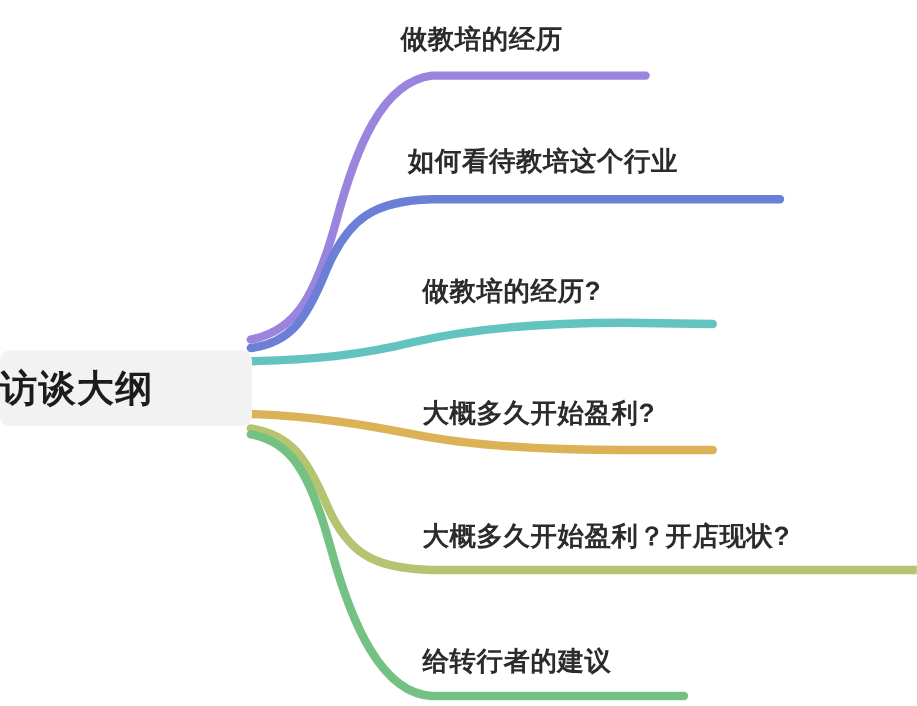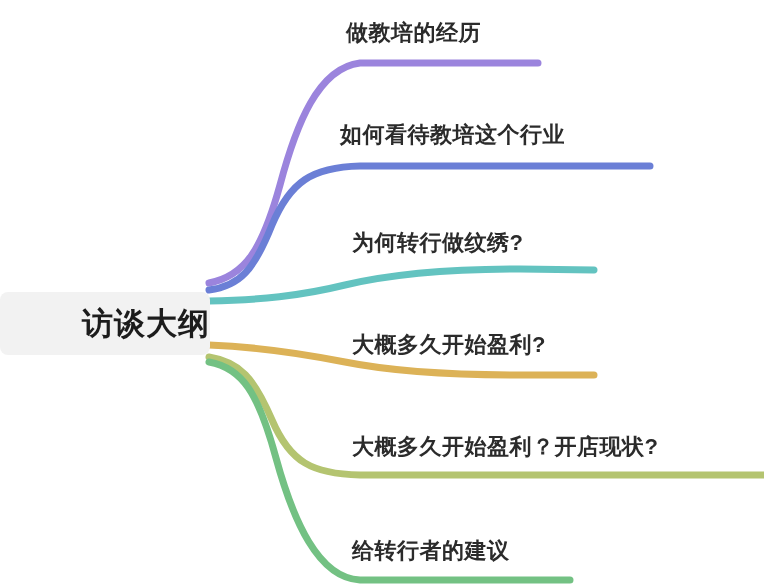--- a/index.html
+++ b/index.html
@@ -29,21 +29,21 @@
   .root-node {
     position: absolute;
     left: 0px;
     top: 292px;
     width: 210px;
     height: 63px;
     background: #f2f2f2;
     border-radius: 8px;
     display: flex;
     align-items: center;
-    justify-content: flex-end;
+    justify-content: flex-start;
     box-sizing: border-box;
   }
   .root-label {
     font-size: 31px;
     font-weight: bold;
     color: #1c1c1c;
     letter-spacing: 1px;
     white-space: nowrap;
   }
   .branch-label {
@@ -66,18 +66,18 @@
     <path class="branch-line" d="M 209 345 C 260 347 300 353 345 362 C 400 373 470 375 520 375 L 594 375" stroke="#dcb257" stroke-width="7"></path>
     <path class="branch-line" d="M 209 357 C 240 362 254 378 272 420 C 290 462 312 474 360 475 L 764 475" stroke="#b4c470" stroke-width="7"></path>
     <path class="branch-line" d="M 209 362 C 242 368 258 392 276 458 C 293 520 318 578 360 580 L 570 580" stroke="#73c183" stroke-width="7"></path>
   </g>
 </svg>
 
 <div class="root-node">
   <span class="root-label">访谈大纲</span>
 </div>
 
-<div class="branch-label" style="left:346px; top:18px;">做教培的经历</div>
+<div class="branch-label" style="left:334px; top:18px;">做教培的经历</div>
 <div class="branch-label" style="left:340px; top:120px;">如何看待教培这个行业</div>
-<div class="branch-label" style="left:352px; top:228px;">为何转行做纹绣?</div>
+<div class="branch-label" style="left:352px; top:228px;">做教培的经历?</div>
 <div class="branch-label" style="left:352px; top:330px;">大概多久开始盈利?</div>
 <div class="branch-label" style="left:352px; top:432px;text-align:right;">大概多久开始盈利？开店现状?</div>
 <div class="branch-label" style="left:352px; top:536px;">给转行者的建议</div>
 
 </body></html>

